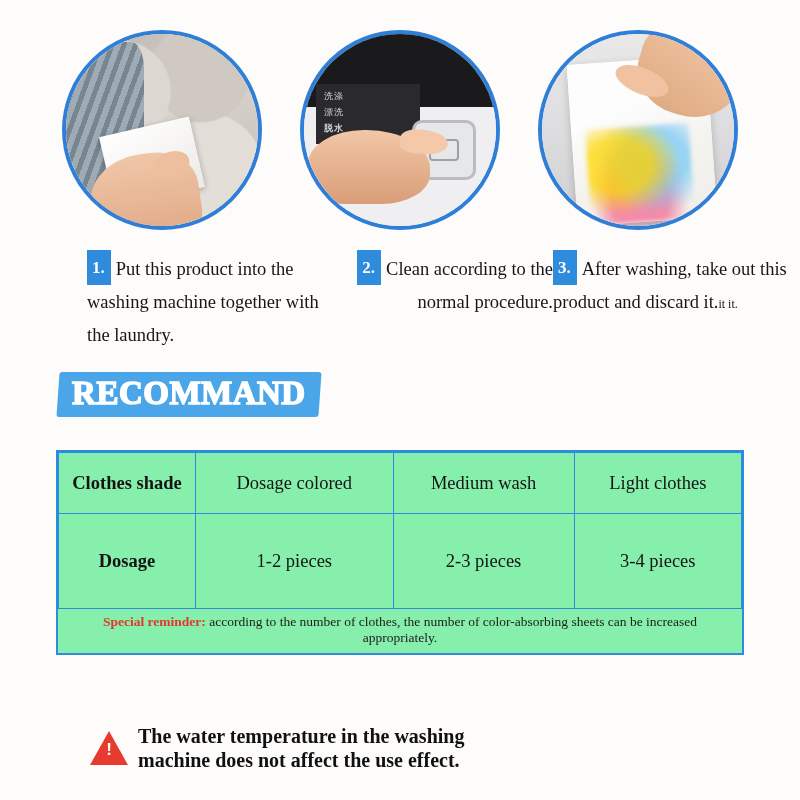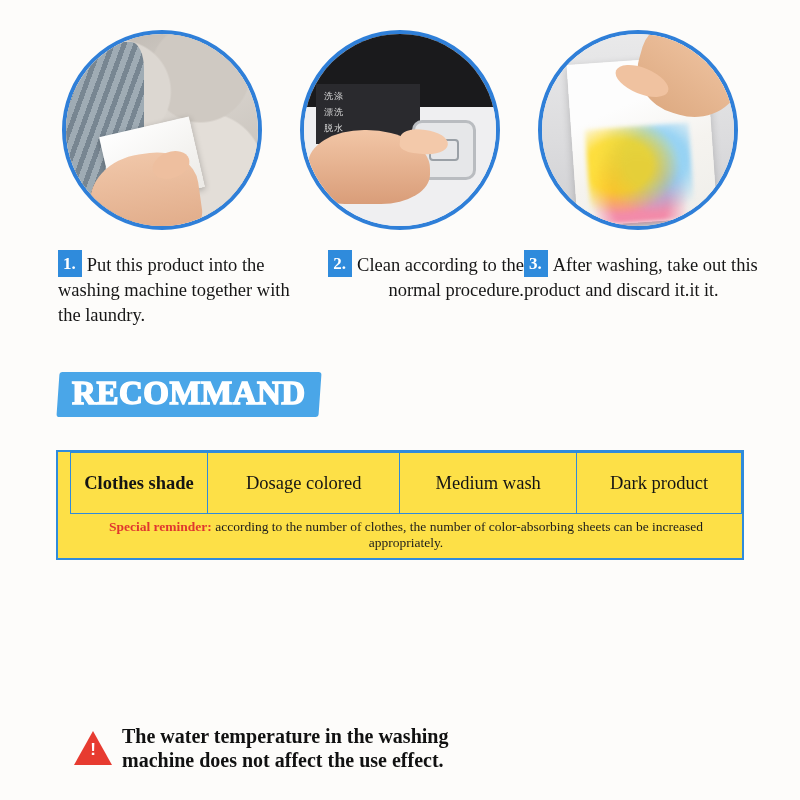--- a/index.html
+++ b/index.html
@@ -136,38 +136,39 @@
   }
 
   
   .steps {
     position: absolute;
     top: 244px; left: 0; width: 800px;
   }
   .step {
     position: absolute;
     font-size: 18.5px;
-    line-height: 25px;
+    line-height: 33px;
     color: #161616;
+    margin-left: 29px;
   }
   .step .num {
     display: inline-block;
     background: #2f8bdc;
     color: #ffffff;
     font-family: "Liberation Serif", serif;
     font-weight: bold;
     font-size: 17px;
     padding: 1px 6px 1px 5px;
     margin-right: 5px;
     vertical-align: 2px;
   }
   .step1 { left: 58px; top: 6px; width: 240px; }
   .step2 { left: 292px; top: 6px; width: 232px; text-align: right; }
   .step3 { left: 524px; top: 6px; width: 268px; }
-  .step3 .tail { font-size: 18px; }
+  .step3 .tail { font-size: 12px; }
 
   
   .recommand {
     position: absolute;
     left: 58px; top: 372px;
     background: #4aa6e8;
     padding: 3px 14px 5px 14px;
     border-radius: 3px;
     transform: skewX(-4deg);
   }
@@ -183,22 +184,21 @@
     text-shadow: 0 0 0 #fff;
   }
 
   
   .table-wrap {
     position: absolute;
     left: 56px; top: 450px;
     width: 688px;
     border: 2px solid #2f8bdc;
     box-sizing: border-box;
-    background: #fde047;
-    padding-left: 12px;
+    background: #86efac;
   }
   table {
     width: 100%;
     border-collapse: collapse;
     font-size: 18.5px;
     color: #141414;
   }
   td {
     border: 1.6px solid #2f8bdc;
     text-align: center;
@@ -221,21 +221,21 @@
     margin-left: 36px;
   }
   .reminder-label {
     color: #e0372f;
     font-weight: bold;
   }
 
   
   .warnings {
     position: absolute;
-    left: 0; top: 724px; width: 632px; height: 70px;
+    left: 16px; top: 724px; width: 632px; height: 70px;
   }
   .warn {
     position: absolute;
     display: flex;
     align-items: center;
     gap: 10px;
   }
   .warn1 { left: 74px; top: 0; width: 440px; }
   .warn2 { left: 524px; top: 14px; width: 270px; }
   .tri {
@@ -278,21 +278,21 @@
       <div class="p1-thumb"></div>
     </div>
   </div>
 
   <div class="circle c2">
     <div class="photo-inner">
       <div class="p2-bg"></div>
       <div class="p2-panel">
         <div class="p2-txt" style="left:8px;top:6px;">洗涤</div>
         <div class="p2-txt" style="left:8px;top:22px;">漂洗</div>
-        <div class="p2-txt" style="left:8px;top:38px;">脱水</div>
+        <div class="p2-txt" style="left:8px;top:38px;font-weight:bold;">脱水</div>
       </div>
       <div class="p2-btn"></div>
       <div class="p2-hand"></div>
       <div class="p2-finger"></div>
     </div>
   </div>
 
   <div class="circle c3">
     <div class="photo-inner">
       <div class="p3-bg"></div>
@@ -321,21 +321,27 @@
   <span>RECOMMAND</span>
 </div>
 
 <div class="table-wrap">
   <table>
     <tbody>
         <tr class="r1">
       <td class="rowhdr">Clothes shade</td>
       <td>Dosage colored</td>
       <td>Medium wash</td>
-      <td>Dark product</td>
+      <td>Light clothes</td>
+    </tr>
+    <tr class="r2">
+      <td class="rowhdr">Dosage</td>
+      <td>1-2 pieces</td>
+      <td>2-3 pieces</td>
+      <td>3-4 pieces</td>
     </tr>
     <tr class="reminder-row">
       <td colspan="4">
         <span class="reminder-label">Special reminder:</span>
         <span>according to the number of clothes, the number of color-absorbing sheets can be increased appropriately.</span>
       </td>
     </tr>
   </tbody>
     </table>
 </div>

